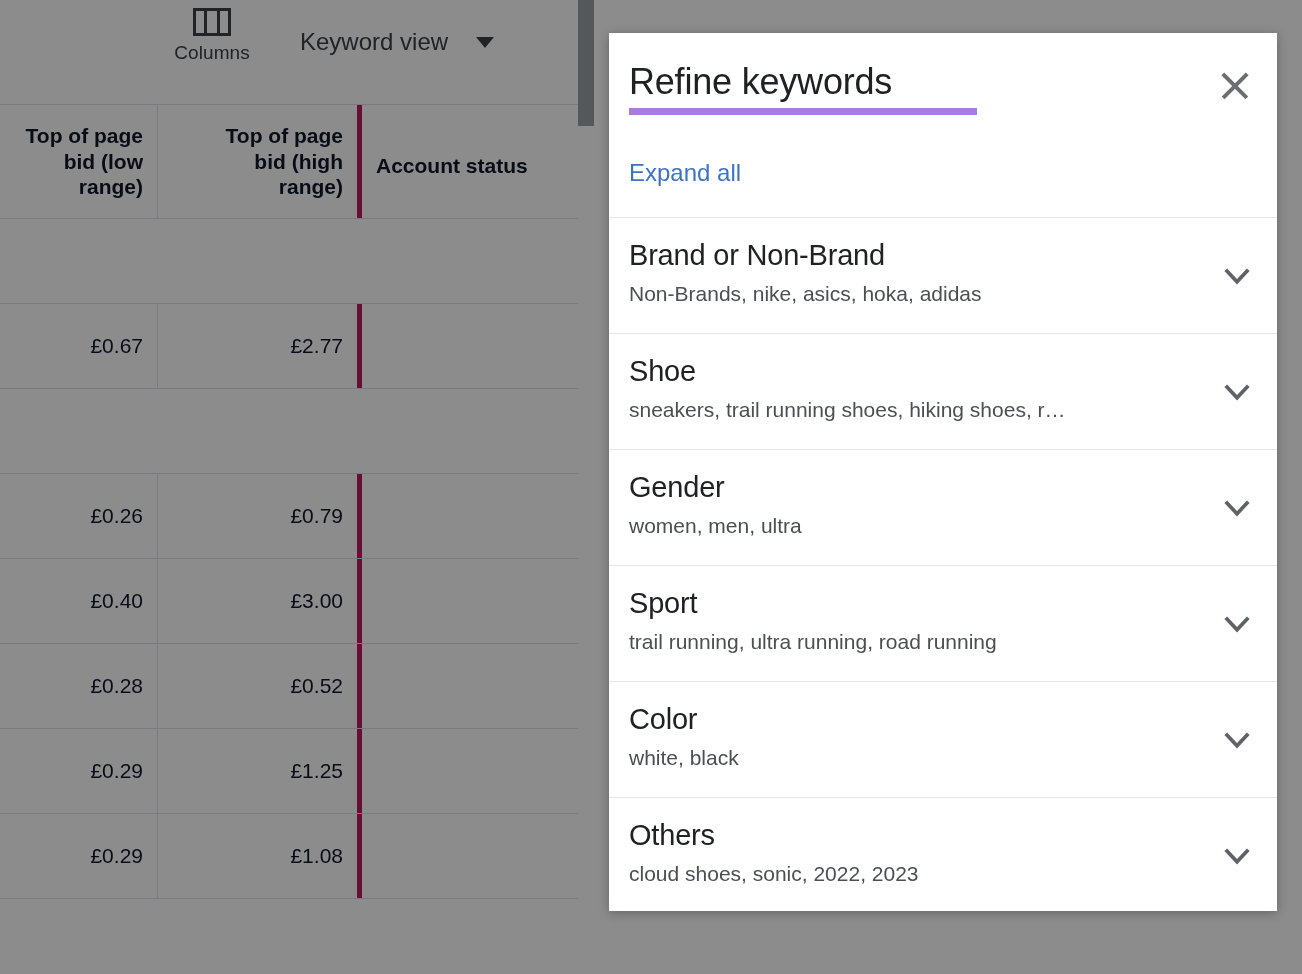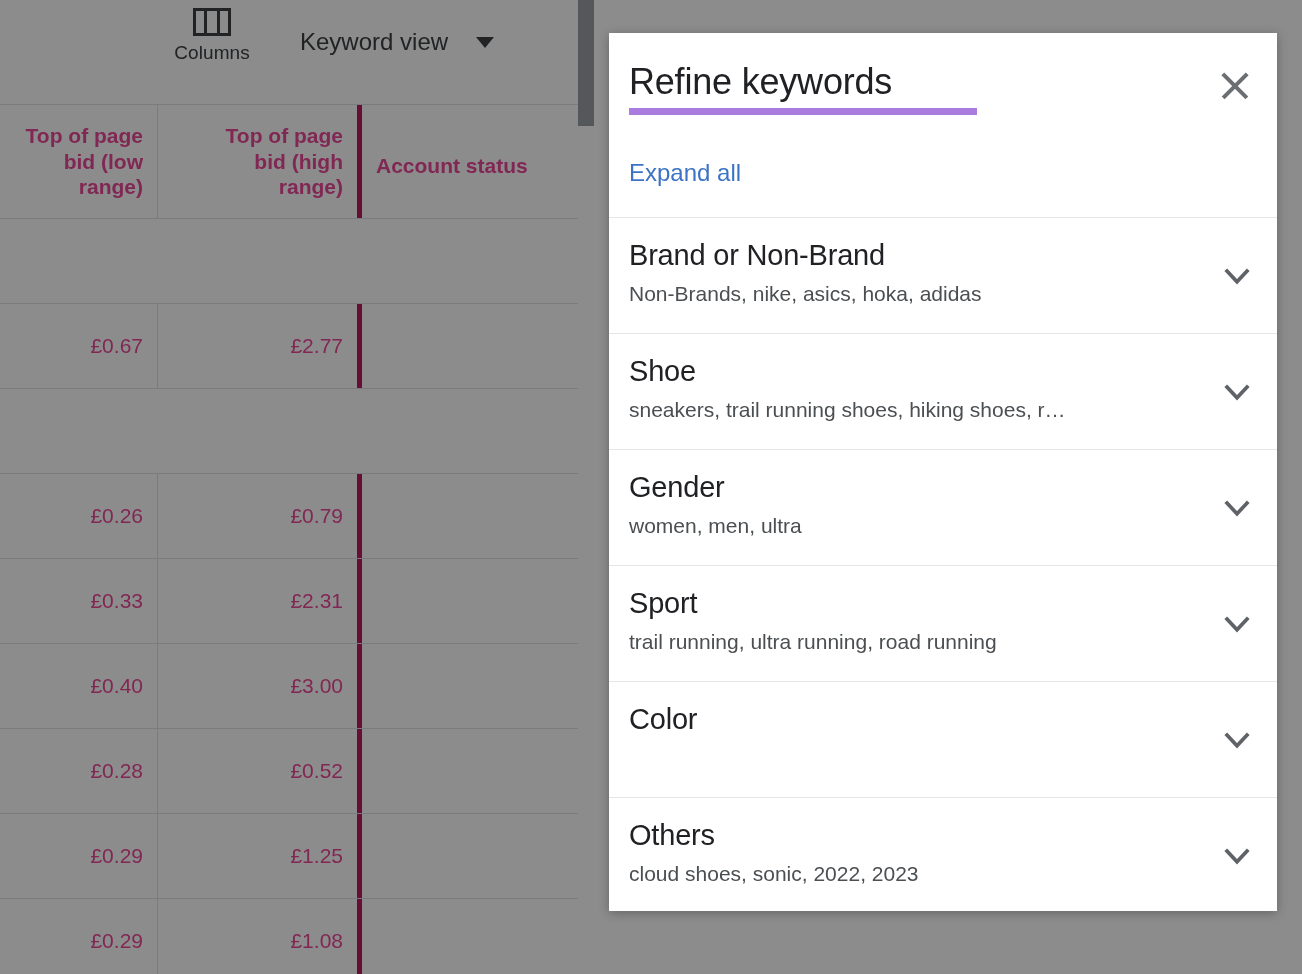--- a/index.html
+++ b/index.html
@@ -53,21 +53,21 @@
     border-top: 11px solid #3c4043;
   }
 
   
   .ktable {
     position: absolute; left: 0; top: 104px; width: 594px;
   }
   .krow { display: flex; border-bottom: 1px solid #dfe1e5; }
   .kcell {
     padding: 10px 14px;
-    font-size: 21px; color: #ec4899;
+    font-size: 21px; color: #0f172a;
     display: flex; align-items: center; justify-content: flex-end;
     text-align: right;
   }
   .c-low  { width: 157px; }
   .c-high { width: 200px; border-left: 1px solid #dfe1e5; }
   .c-acct { width: 237px; border-left: 5px solid #be185d; justify-content: flex-start; text-align: left; }
 
   .krow.header { border-bottom: 1px solid #dfe1e5; border-top: 1px solid #dfe1e5; }
   .krow.header .kcell {
     height: 113px; font-weight: bold; line-height: 1.22;
@@ -223,25 +223,20 @@
             <div class="kcell c-low"></div>
             <div class="kcell c-high"></div>
             <div class="kcell c-acct"></div>
           </div>
           <div class="krow data">
             <div class="kcell c-low">£0.26</div>
             <div class="kcell c-high">£0.79</div>
             <div class="kcell c-acct"></div>
           </div>
           <div class="krow data">
-            <div class="kcell c-low">£0.33</div>
-            <div class="kcell c-high">£2.31</div>
-            <div class="kcell c-acct"></div>
-          </div>
-          <div class="krow data">
             <div class="kcell c-low">£0.40</div>
             <div class="kcell c-high">£3.00</div>
             <div class="kcell c-acct"></div>
           </div>
           <div class="krow data">
             <div class="kcell c-low">£0.28</div>
             <div class="kcell c-high">£0.52</div>
             <div class="kcell c-acct"></div>
           </div>
           <div class="krow data">
@@ -303,20 +298,21 @@
           <div class="item-title">Sport</div>
           <div class="item-sub">trail running, ultra running, road running</div>
           <span class="chev">
             <svg width="40" height="40" viewBox="0 0 24 24">
               <path d="M6 9 L12 15.5 L18 9" fill="none" stroke="#5f6368" stroke-width="2.2" stroke-linecap="square"></path>
             </svg>
           </span>
         </div>
         <div class="dlg-item">
           <div class="item-title">Color</div>
+          <div class="item-sub">white, black</div>
           <span class="chev">
             <svg width="40" height="40" viewBox="0 0 24 24">
               <path d="M6 9 L12 15.5 L18 9" fill="none" stroke="#5f6368" stroke-width="2.2" stroke-linecap="square"></path>
             </svg>
           </span>
         </div>
         <div class="dlg-item">
           <div class="item-title">Others</div>
           <div class="item-sub">cloud shoes, sonic, 2022, 2023</div>
           <span class="chev">

